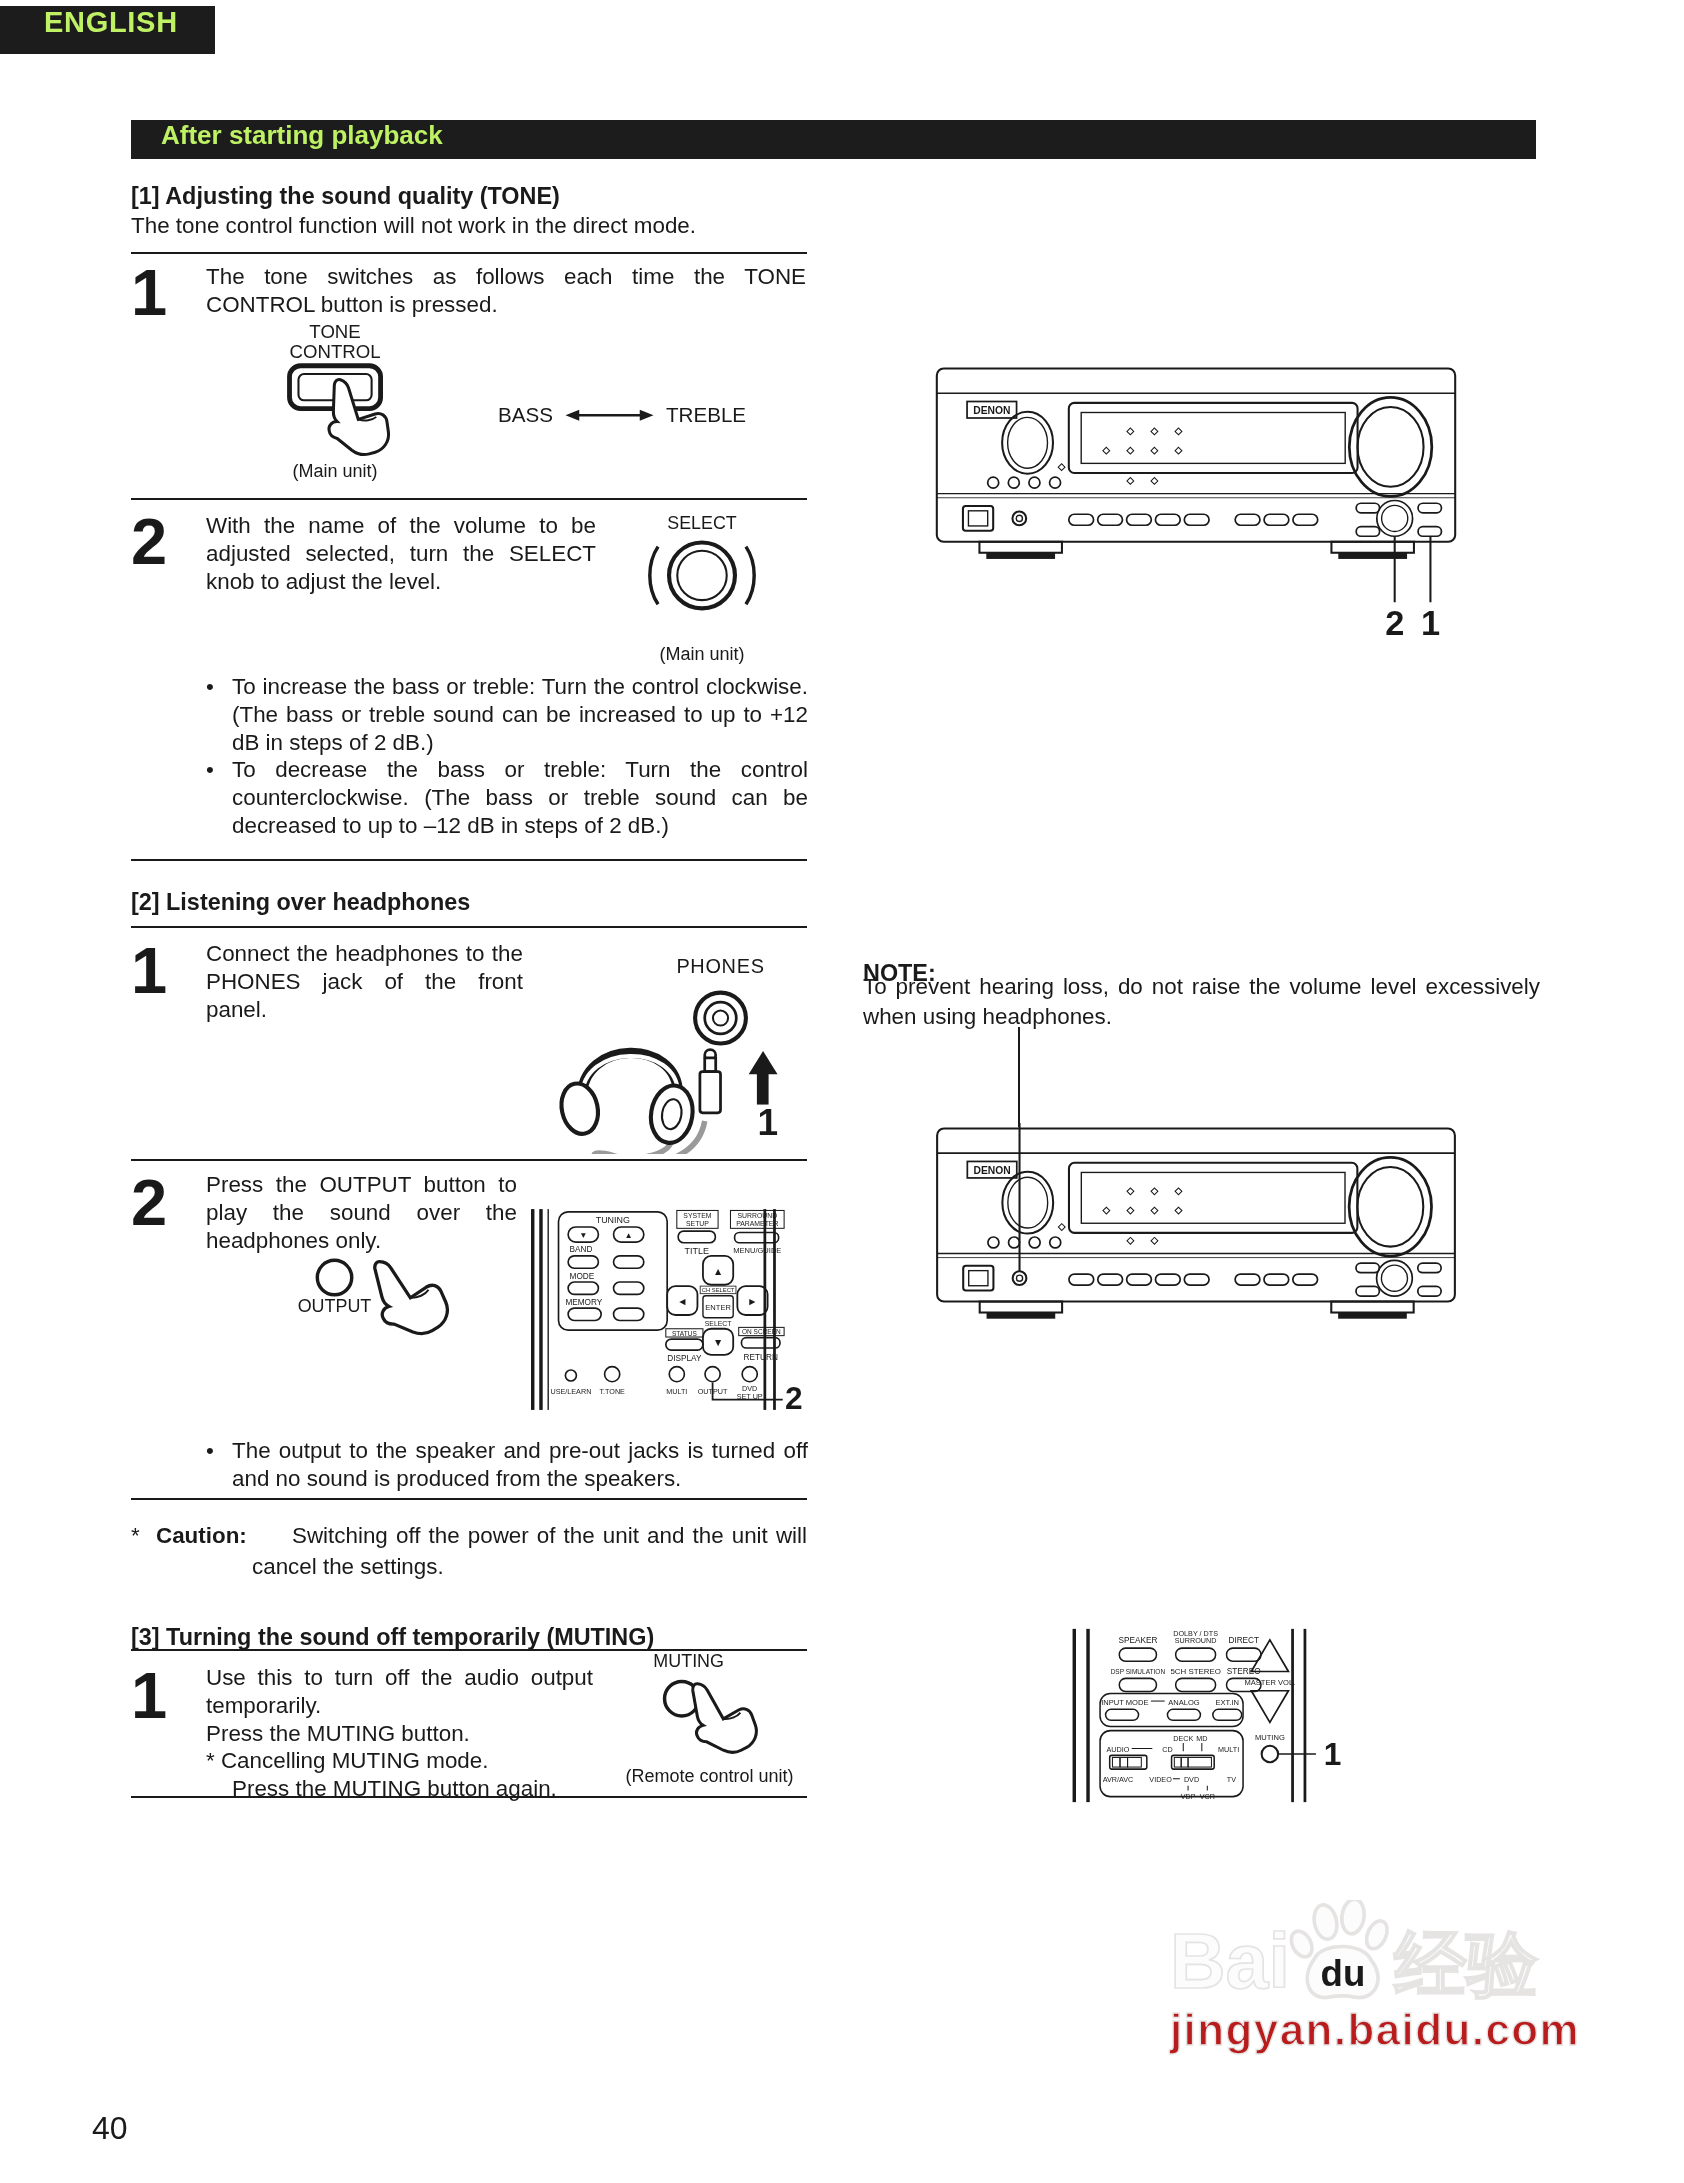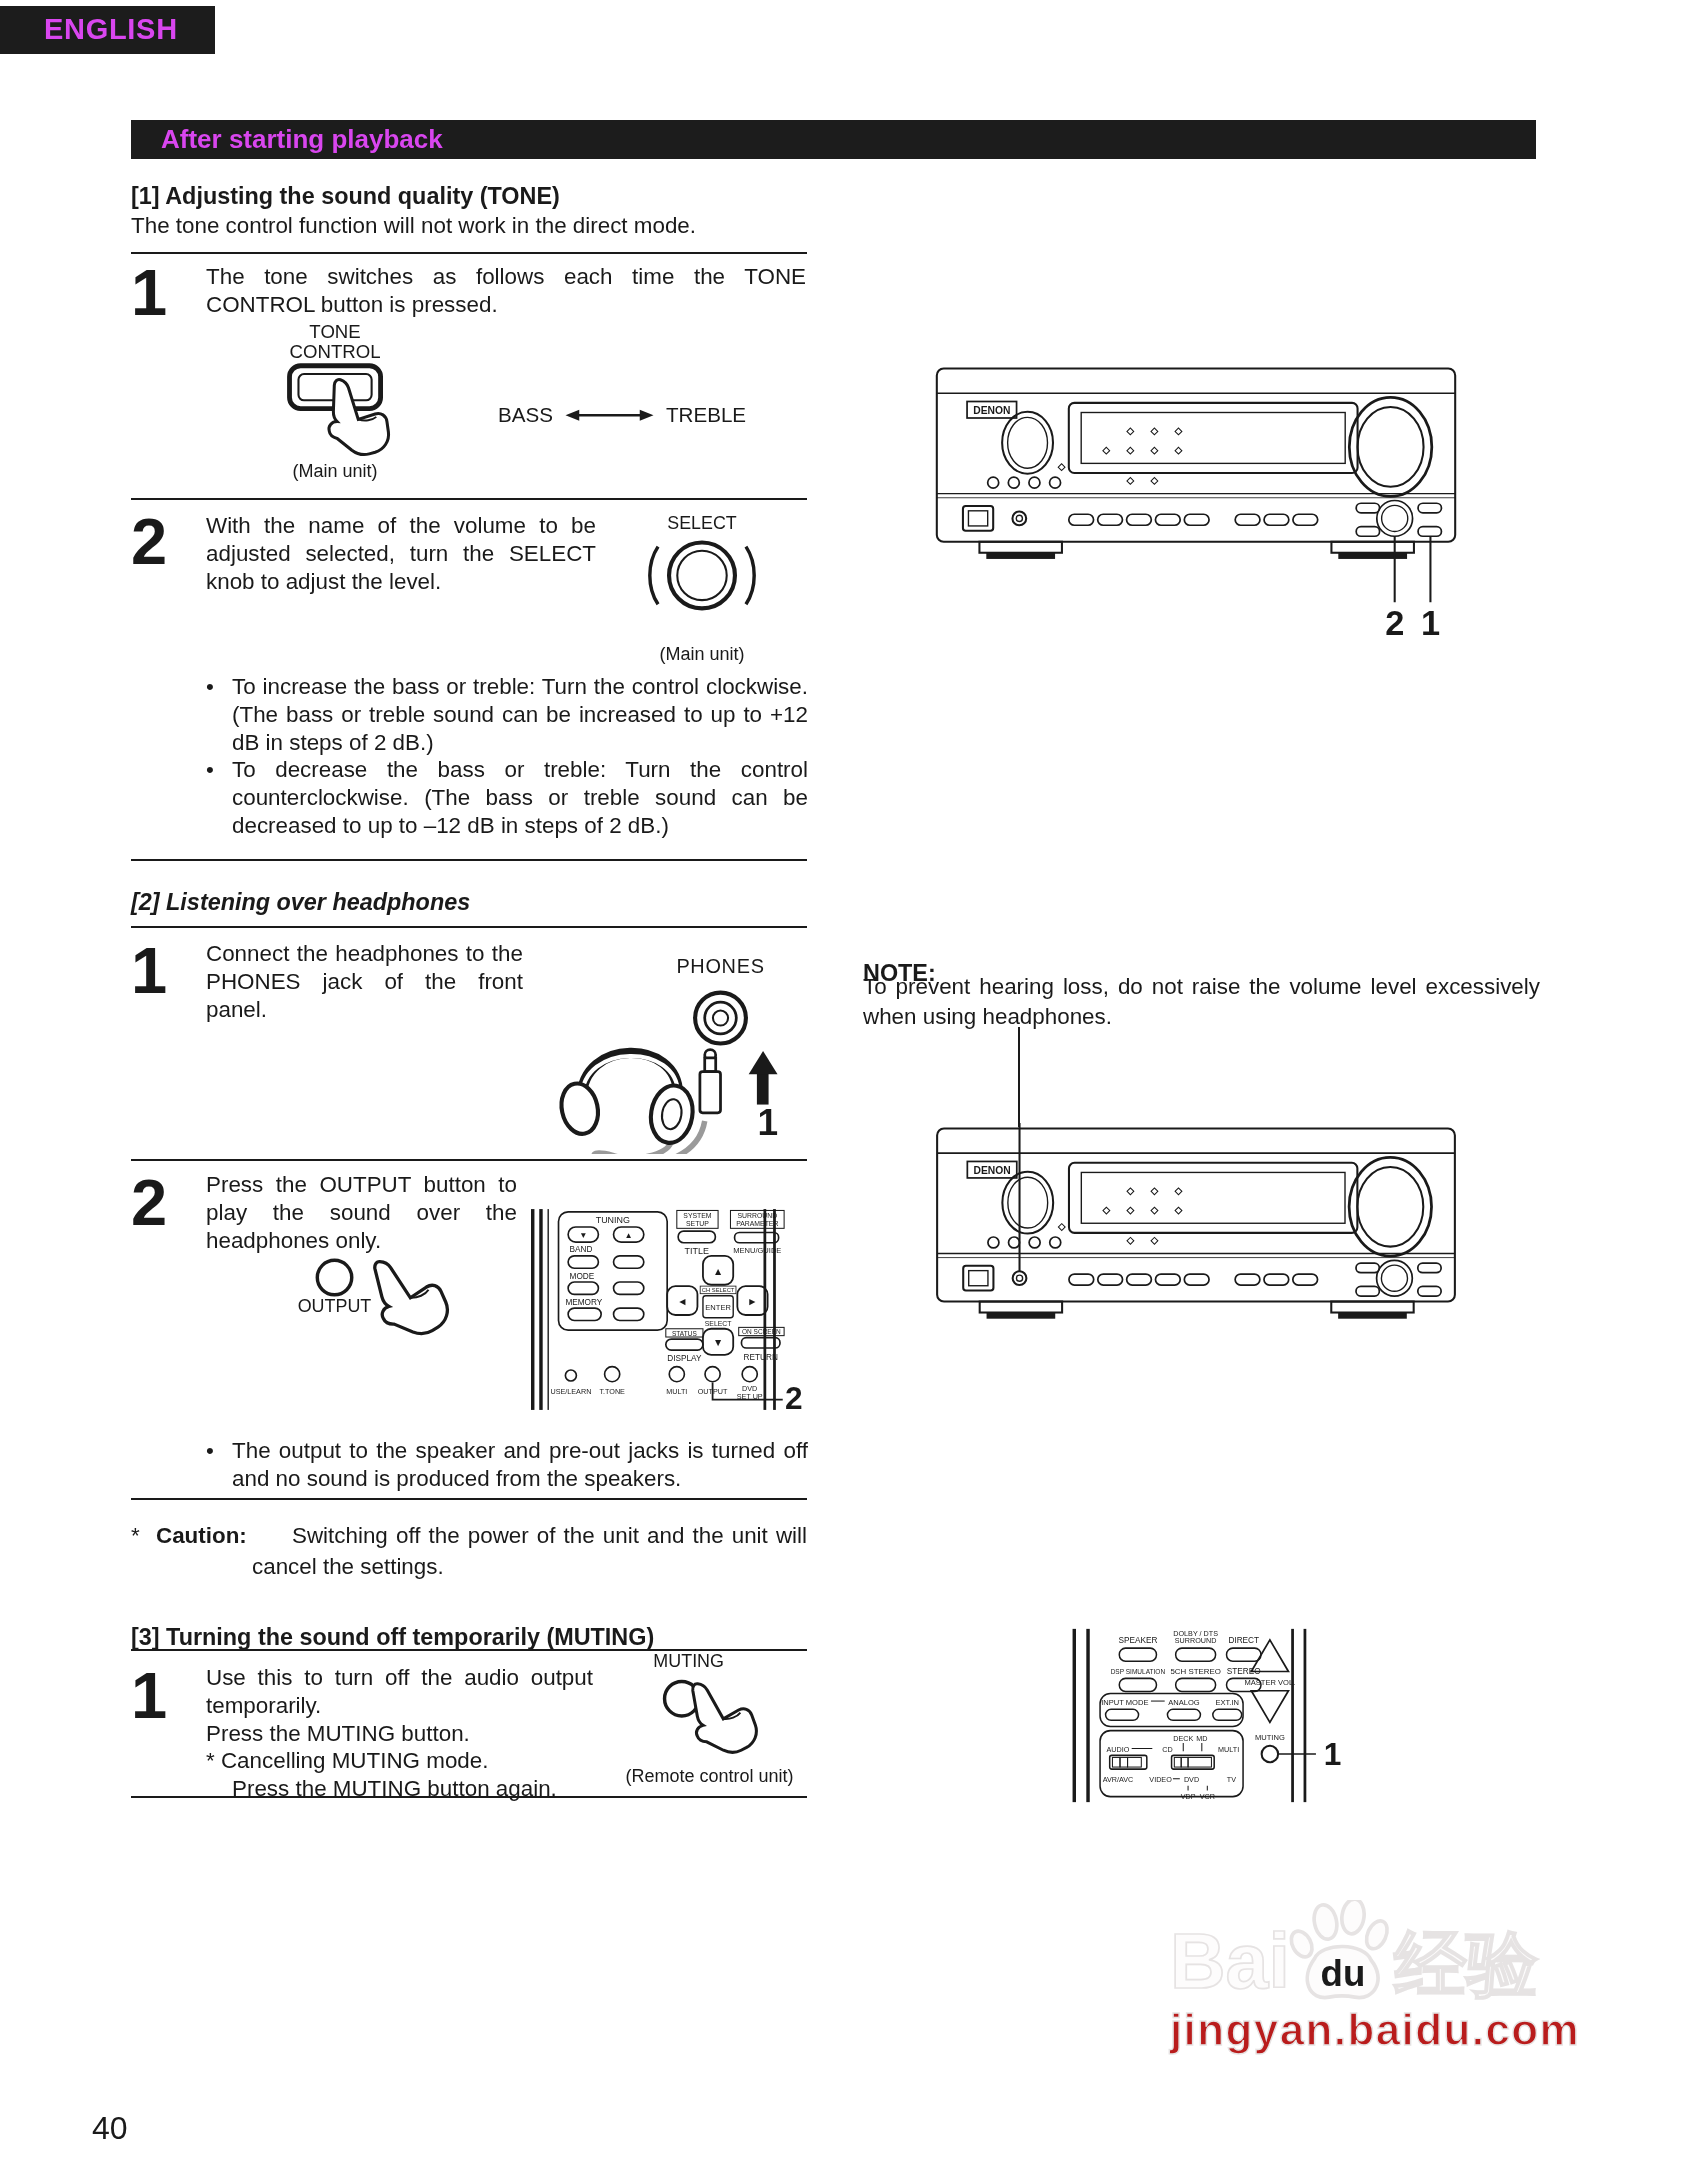--- a/index.html
+++ b/index.html
@@ -1,19 +1,19 @@
 <!DOCTYPE html>
 <html style="font-size:11px"><head>
 <meta charset="utf-8">
 <style>
   html,body{margin:0;padding:0;background:#ffffff;}
   .page{position:relative;width:1685px;height:2183px;background:#fff;
         font-family:"Liberation Sans",sans-serif;color:#1a1a1a;overflow:hidden;}
   .abs{position:absolute;}
-  .blackbar{background:#1c1c1c;color:#d946ef;font-weight:700;display:flex;align-items:center;box-sizing:border-box;}
+  .blackbar{background:#1c1c1c;color:#bef264;font-weight:700;display:flex;align-items:flex-start;box-sizing:border-box;}
   .rule{position:absolute;height:2.1px;background:#1a1a1a;}
   .stepnum{position:absolute;font-size:65px;font-weight:700;line-height:.9;letter-spacing:-2.1px;}
   .body-t{font-size:22.4px;line-height:1.24;text-align:justify;}
   .h2{font-size:23.4px;font-weight:700;}
   .cap{font-size:18px;text-align:center;}
   .j1{text-align:justify;text-align-last:justify;-moz-text-align-last:justify;}
   .bullets .brow{display:flex;}
   .bullets .dot{width:26px;flex:0 0 26px;font-size:22.4px;line-height:1.24;}
   .bullets .btxt{flex:1;}
   svg text{font-family:"Liberation Sans",sans-serif;fill:#1a1a1a;}
@@ -94,21 +94,21 @@
       <span class="btxt body-t">To increase the bass or treble: Turn the control clockwise. (The bass or treble sound can be increased to up to +12 dB in steps of 2 dB.)</span>
     </div>
     <div class="brow">
       <span class="dot">•</span>
       <span class="btxt body-t">To decrease the bass or treble: Turn the control counterclockwise. (The bass or treble sound can be decreased to up to –12 dB in steps of 2 dB.)</span>
     </div>
   </div>
 
   <div class="rule" style="left:131px;top:859px;width:676px;"></div>
 
-  <div class="abs h2" style="left:131px;top:889px;font-style:italic;">[2] Listening over headphones</div>
+  <div class="abs h2" style="left:131px;top:889px;">[2] Listening over headphones</div>
   <div class="rule" style="left:131px;top:926px;width:676px;"></div>
 
   <div class="stepnum" style="left:131px;top:942px;">1</div>
   <div class="abs body-t" style="left:206px;top:940px;width:317px;">Connect the headphones to the PHONES jack of the front panel.</div>
 
   <svg class="abs" style="left:530px;top:948px;" width="289" height="206" viewBox="0 0 420 300">
     <text x="277" y="36" font-size="29" text-anchor="middle" letter-spacing="1">PHONES</text>
     <g fill="none" stroke="#1a1a1a">
       <circle cx="277" cy="102" r="37" stroke-width="6"></circle>
       <circle cx="277" cy="102" r="23" stroke-width="4"></circle>

